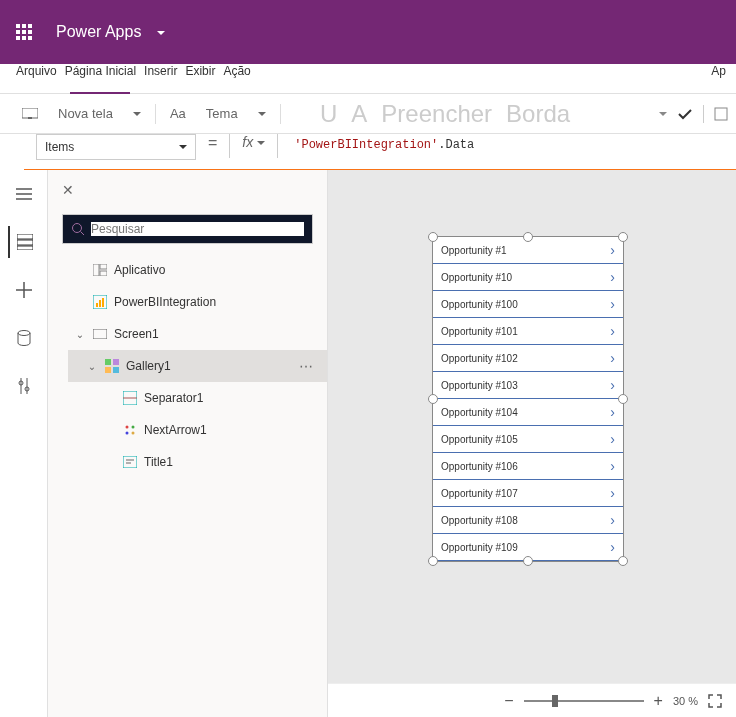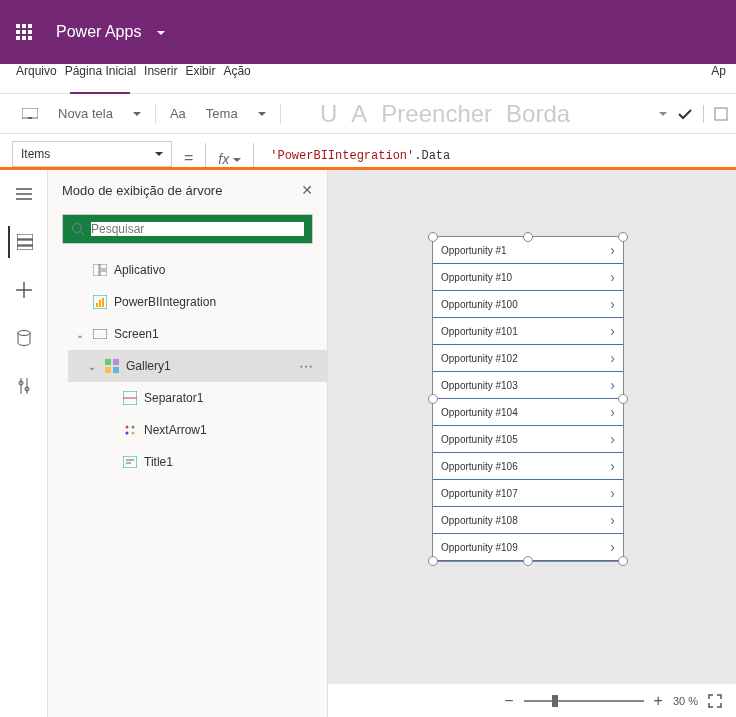--- a/index.html
+++ b/index.html
@@ -16,37 +16,37 @@
     .menubar span { padding: 0 4px; cursor: pointer; }
     .menu-active::after { content: ''; position: absolute; bottom: -1px; left: 70px; width: 60px; height: 2px; background: #742774; }
     .menubar-right { position: absolute; right: 6px; }
     
     .toolbar { height: 40px; display: flex; align-items: center; padding: 0 12px; border-bottom: 1px solid #e0e0e0; color: #666; position: relative; }
     .toolbar-item { display: flex; align-items: center; gap: 20px; padding: 0 10px; cursor: pointer; font-size: 13px; }
     .toolbar-sep { width: 1px; height: 20px; background: #ddd; margin: 0 4px; }
     .toolbar-watermark { position: absolute; left: 320px; font-size: 24px; color: #ccc; font-weight: 400; display: flex; align-items: center; gap: 14px; }
     .toolbar-right { position: absolute; right: 8px; display: flex; align-items: center; gap: 10px; }
     
-    .formulabar { height: 36px; display: flex; align-items: flex-end; padding: 0 12px; border-bottom: 3px solid #f97316; gap: 8px; }
+    .formulabar { height: 36px; display: flex; align-items: flex-start; padding: 0 12px; border-bottom: 1px solid #f97316; gap: 8px; margin-left: 24px; }
     .prop-select { width: 160px; height: 26px; border: 1px solid #ccc; display: flex; align-items: center; justify-content: space-between; padding: 0 8px; font-size: 12px; cursor: pointer; }
     .fx-eq { font-size: 16px; color: #666; padding: 0 4px; }
     .fx-label { font-style: italic; font-size: 14px; color: #666; padding: 0 4px; cursor: pointer; display: flex; align-items: center; gap: 4px; }
     .fx-sep { width: 1px; height: 24px; background: #ccc; }
     .formula-input { flex: 1; font-family: Liberation Mono, monospace; font-size: 12px; padding: 4px 8px; }
     .formula-input .str { color: #a31515; }
     
     .main { display: flex; height: calc(100% - 154px); }
     .leftbar { width: 48px; border-right: 1px solid #e0e0e0; display: flex; flex-direction: column; align-items: center; padding-top: 8px; gap: 16px; }
     .leftbar-icon { width: 32px; height: 32px; display: flex; align-items: center; justify-content: center; cursor: pointer; color: #555; }
     .leftbar-icon.active { border-left: 2px solid #333; }
     
     .treeview { width: 280px; border-right: 1px solid #e0e0e0; background: #faf9f8; display: flex; flex-direction: column; }
     .tv-header { height: 40px; display: flex; align-items: center; justify-content: space-between; padding: 0 14px; font-size: 13px; }
     .tv-close { cursor: pointer; font-size: 14px; color: #666; }
-    .tv-search { margin: 4px 14px 10px; border: 1px solid #ccc; height: 30px; display: flex; align-items: center; padding: 0 8px; gap: 6px; background: #15803d; }
+    .tv-search { margin: 4px 14px 10px; border: 1px solid #ccc; height: 30px; display: flex; align-items: center; padding: 0 8px; gap: 6px; background: #0f172a; }
     .tv-search input { border: none; outline: none; flex: 1; font-size: 12px; color: #888; }
     .tv-item { display: flex; align-items: center; height: 32px; padding: 0 6px; cursor: pointer; gap: 6px; font-size: 12px; margin-left: 20px; }
     .tv-item.selected { background: #e1dfdd; }
     .tv-chevron { width: 12px; font-size: 10px; color: #666; text-align: center; }
     .tv-icon { width: 16px; height: 16px; display: flex; align-items: center; justify-content: center; font-size: 12px; }
     .tv-more { margin-left: auto; color: #666; font-size: 14px; padding-right: 8px; }
     .indent1 { padding-left: 18px; }
     .indent2 { padding-left: 54px; }
     
     .canvas { flex: 1; background: #e8e8e8; position: relative; }
@@ -177,21 +177,20 @@
           <line x1="4" y1="0" x2="4" y2="16" stroke="#555"></line>
           <circle cx="4" cy="5" r="2" fill="none" stroke="#555"></circle>
           <line x1="10" y1="0" x2="10" y2="16" stroke="#555"></line>
           <circle cx="10" cy="11" r="2" fill="none" stroke="#555"></circle>
         </svg>
     </div>
   </div>
 
   <div class="treeview">
     <div class="tv-header">
-      <span>Modo de exibição de árvore</span>
       <span class="tv-close">✕</span>
     </div>
     <div class="tv-search">
       <svg width="14" height="14">
           <circle cx="6" cy="6" r="4.5" fill="none" stroke="#a06ca0"></circle>
           <line x1="9.5" y1="9.5" x2="13" y2="13" stroke="#a06ca0"></line>
         </svg>
       <input placeholder="Pesquisar" style="">
     </div>
     <div class="tv-item">

